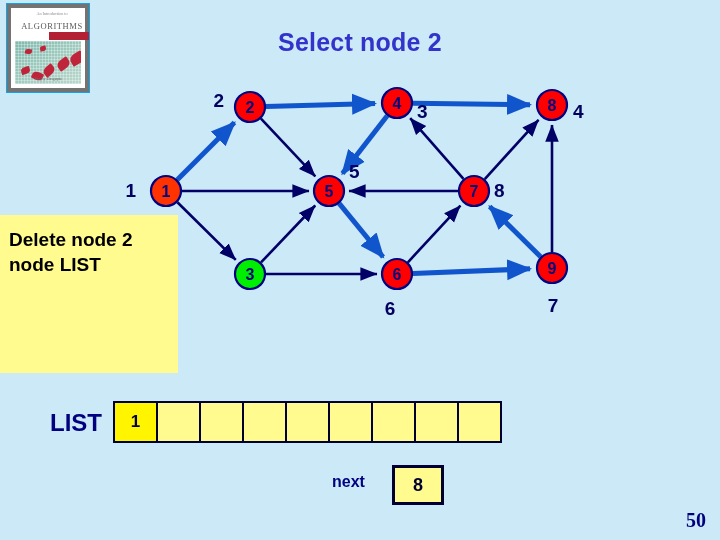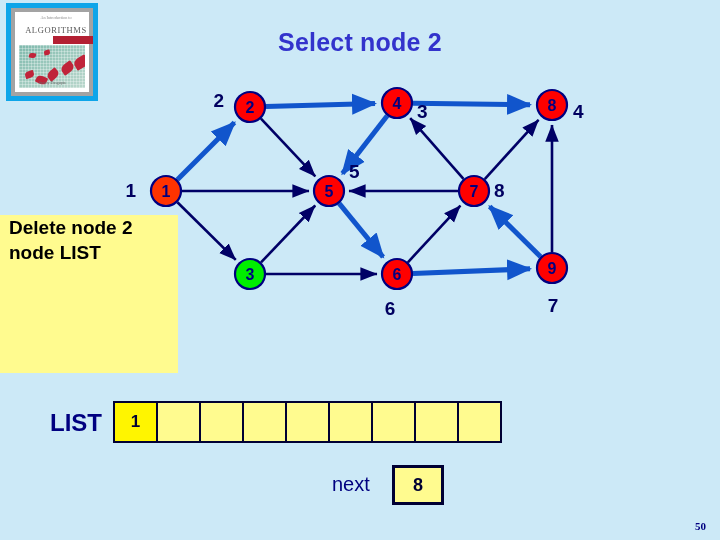--- a/index.html
+++ b/index.html
@@ -8,21 +8,21 @@
     background:#CCE9F7;
     font-family:"Liberation Sans", sans-serif;
     overflow:hidden;
     position:relative;
   }
   #stage{position:absolute;left:0;top:0;width:720px;height:540px;}
 
   
   .book{
     position:absolute;left:6px;top:3px;width:82px;height:88px;
-    background:#a3a3a3;border:5px solid #0ea5e9;
+    background:#737373;border:1px solid #0ea5e9;
     overflow:hidden;
   }
   .book-inner{position:absolute;left:4px;top:4px;right:4px;bottom:4px;background:#ffffff;}
   .book-title{
     position:absolute;left:4px;top:13px;width:74px;height:11px;
     color:#5a5a5a;font-size:8.5px;letter-spacing:.6px;
     font-family:"Liberation Serif", serif;text-align:center;white-space:nowrap;overflow:hidden;
   }
   .book-sub{
     position:absolute;left:7px;top:3px;width:68px;height:8px;
@@ -53,21 +53,21 @@
 
   
   .callout{
     position:absolute;left:0;top:215px;width:178px;height:158px;
     background:#FFFB8F;
   }
   .callout-line{
     color:#000000;font-size:19px;font-weight:bold;line-height:25px;
     margin-left:9px;
   }
-  .callout-line.first{}
+  .callout-line.first{padding-top:12px;}
 
   
   svg.graph{position:absolute;left:0;top:0;width:720px;height:540px;}
   .node-circ{stroke:#000080;stroke-width:2.2;}
   .node-txt{
     font-family:"Liberation Sans", sans-serif;font-size:16px;font-weight:bold;
     fill:#000080;text-anchor:middle;dominant-baseline:central;
   }
   .dist-lbl{
     font-family:"Liberation Sans", sans-serif;font-size:19px;font-weight:bold;
@@ -87,33 +87,33 @@
     background:#FFFB8F;border:2px solid #000033;margin-left:-2px;
     display:flex;align-items:center;justify-content:center;
     color:#000033;font-size:17px;font-weight:bold;
   }
   .cell:first-child{margin-left:0;}
   .cell.active{background:#FFF500;}
 
   
   .next-label{
     position:absolute;left:332px;top:473px;
-    color:#000080;font-size:20px;font-weight:normal;
+    color:#000080;font-size:16px;font-weight:bold;
   }
   .next-box{
     position:absolute;left:392px;top:465px;width:52px;height:40px;
     box-sizing:border-box;background:#FFFB8F;border:3px solid #000033;
     display:flex;align-items:center;justify-content:center;
     color:#000033;font-size:18px;font-weight:bold;
   }
 
   
   .page-num{
     position:absolute;right:14px;bottom:8px;
-    color:#000080;font-size:11px;font-weight:bold;
+    color:#000080;font-size:20px;font-weight:bold;
     font-family:"Liberation Serif", serif;
   }
 </style>
 </head>
 <body>
 
 <div id="stage">
 
   <div class="book">
     <div class="book-inner">

